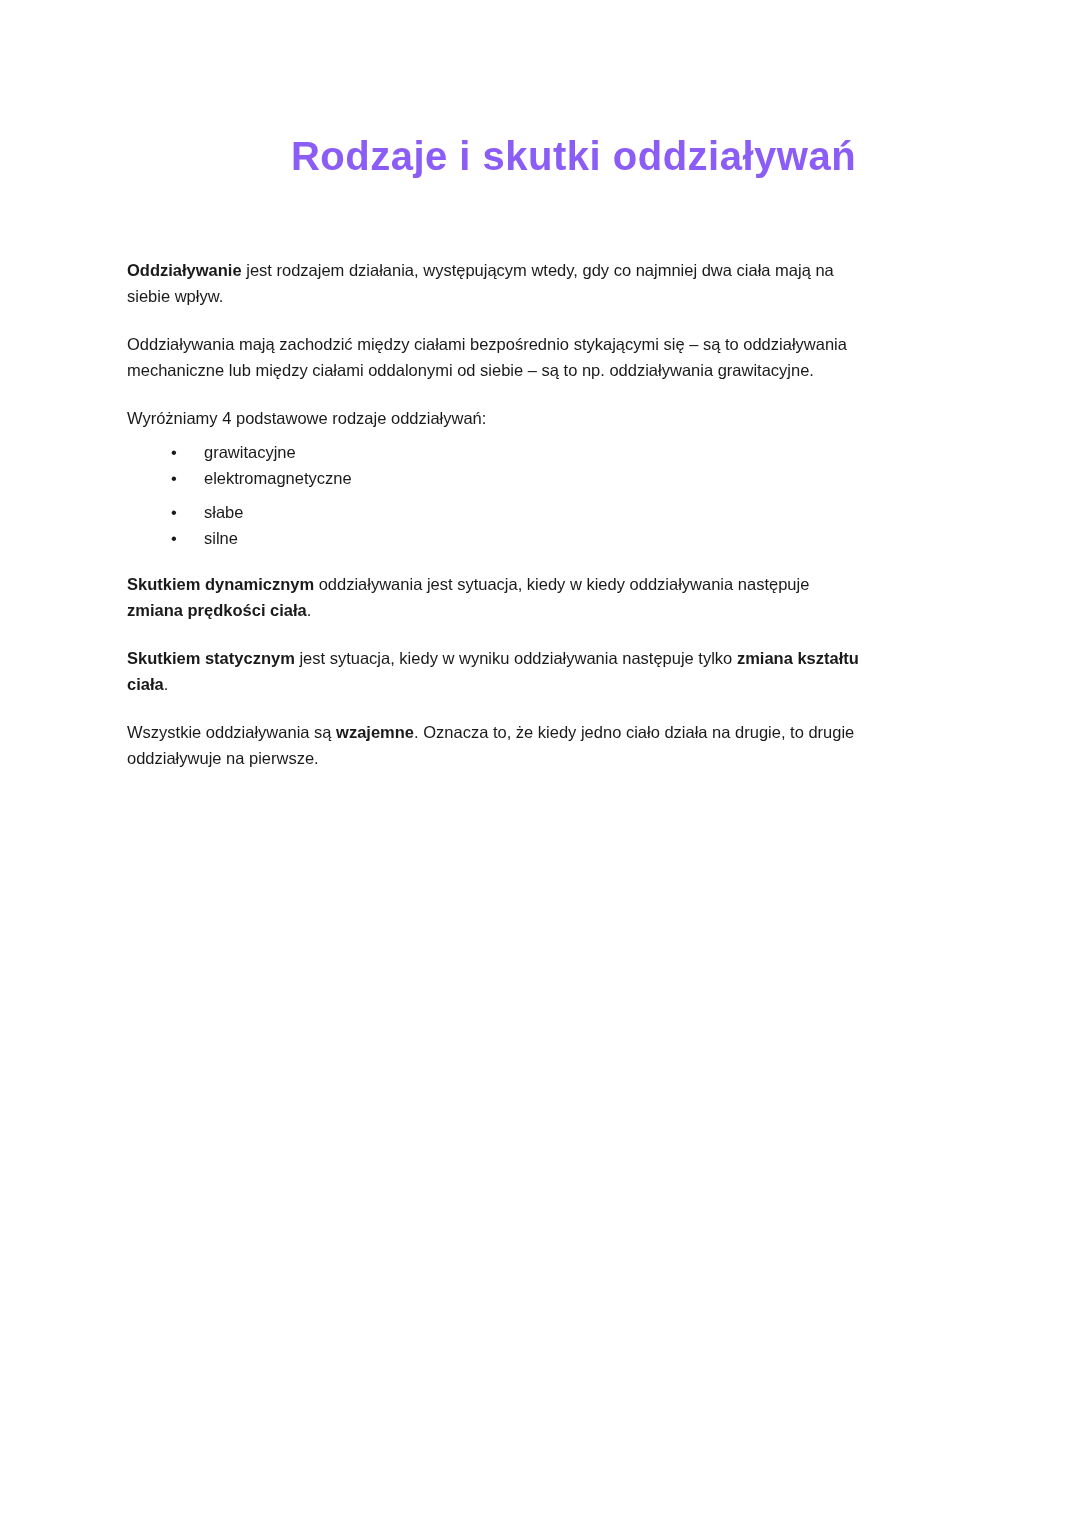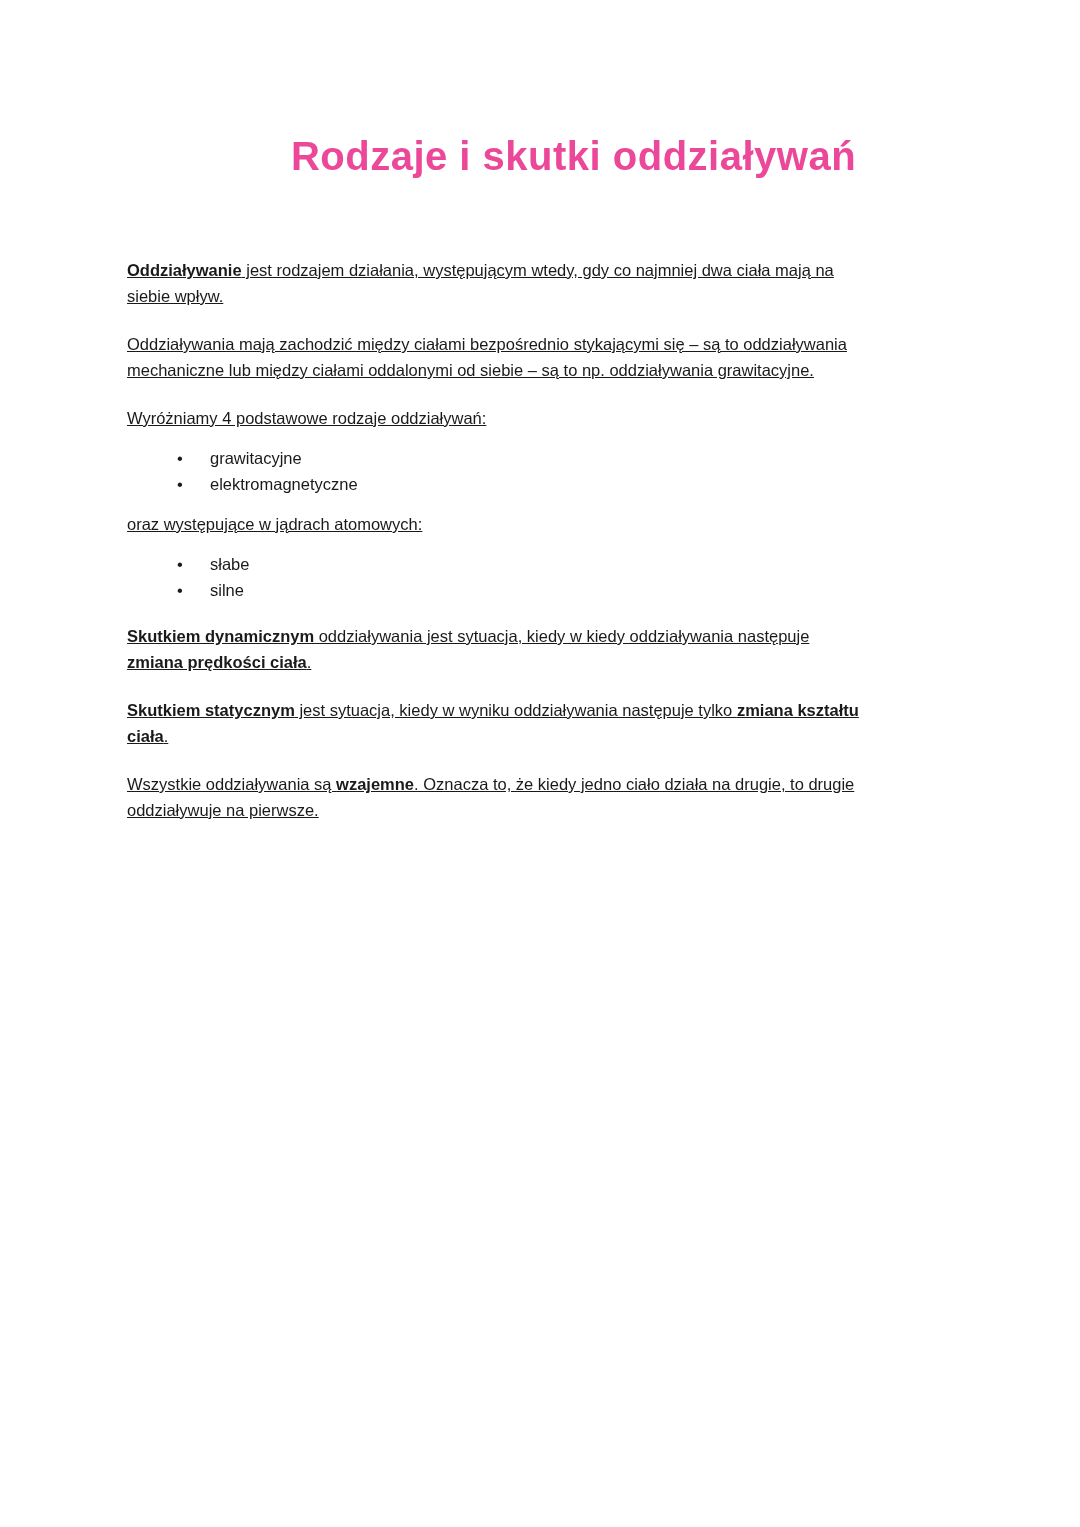--- a/index.html
+++ b/index.html
@@ -20,41 +20,40 @@
     box-sizing: border-box;
     padding: 0 60px 0 127px;
   }
   .doc-title {
     margin: 132px 0 77px 0;
     padding: 0;
     font-size: 40px;
     line-height: 48px;
     font-weight: 700;
     text-align: center;
-    color: #ec4899;
+    color: #8b5cf6;
     letter-spacing: 0.5px;
   }
   .doc-body {
     color: #1a1a1a;
     font-size: 16.5px;
     line-height: 26px;
   }
   .para {
     margin: 0 0 22px 0;
     padding: 0;
-    text-decoration: underline;
   }
   .para.tight {
     margin-bottom: 0;
   }
   .para.gap-top {
     margin-top: 20px;
   }
   .bullets {
-    margin: 14px;
+    margin: 8px;
     padding: 0;
     list-style: none;
   }
   .bullet-item {
     position: relative;
     padding-left: 69px;
     line-height: 26px;
   }
   .bullet-item::before {
     content: "\2022";
@@ -78,21 +77,20 @@
 
     <p class="para"><span>Oddziaływania mają zachodzić między ciałami bezpośrednio stykającymi się – są to oddziaływania</span><br><span>mechaniczne lub między ciałami oddalonymi od siebie – są to np. oddziaływania grawitacyjne.</span></p>
 
     <p class="para tight"><span>Wyróżniamy 4 podstawowe rodzaje oddziaływań:</span></p>
 
     <ul class="bullets">
       <li class="bullet-item">grawitacyjne</li>
       <li class="bullet-item">elektromagnetyczne</li>
     </ul>
 
-    <p class="para tight"><span>oraz występujące w jądrach atomowych:</span></p>
 
     <ul class="bullets">
       <li class="bullet-item">słabe</li>
       <li class="bullet-item">silne</li>
     </ul>
 
     <p class="para gap-top"><span class="run-bold">Skutkiem dynamicznym</span><span> oddziaływania jest sytuacja, kiedy w kiedy oddziaływania następuje</span><br><span class="run-bold">zmiana prędkości ciała</span><span>.</span></p>
 
     <p class="para"><span class="run-bold">Skutkiem statycznym</span><span> jest sytuacja, kiedy w wyniku oddziaływania następuje tylko </span><span class="run-bold">zmiana kształtu</span><br><span class="run-bold">ciała</span><span>.</span></p>
 

